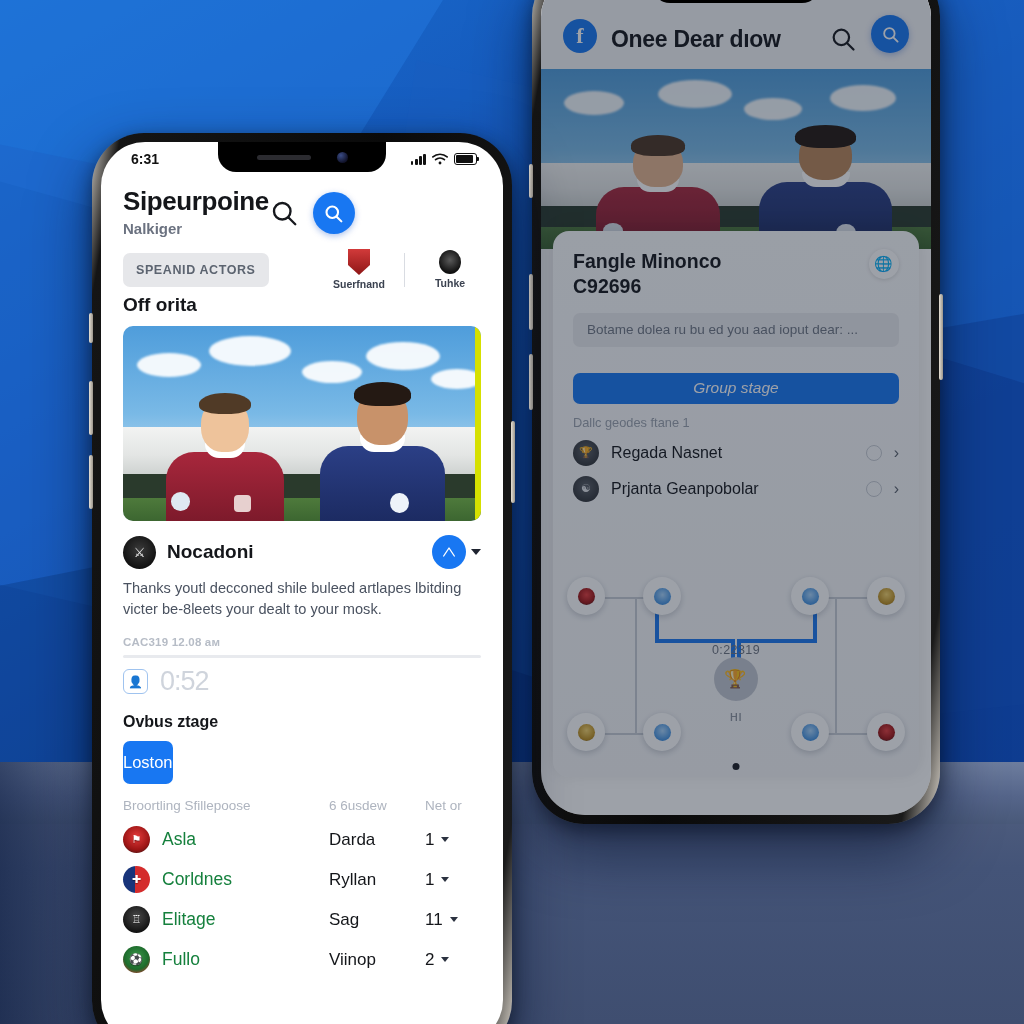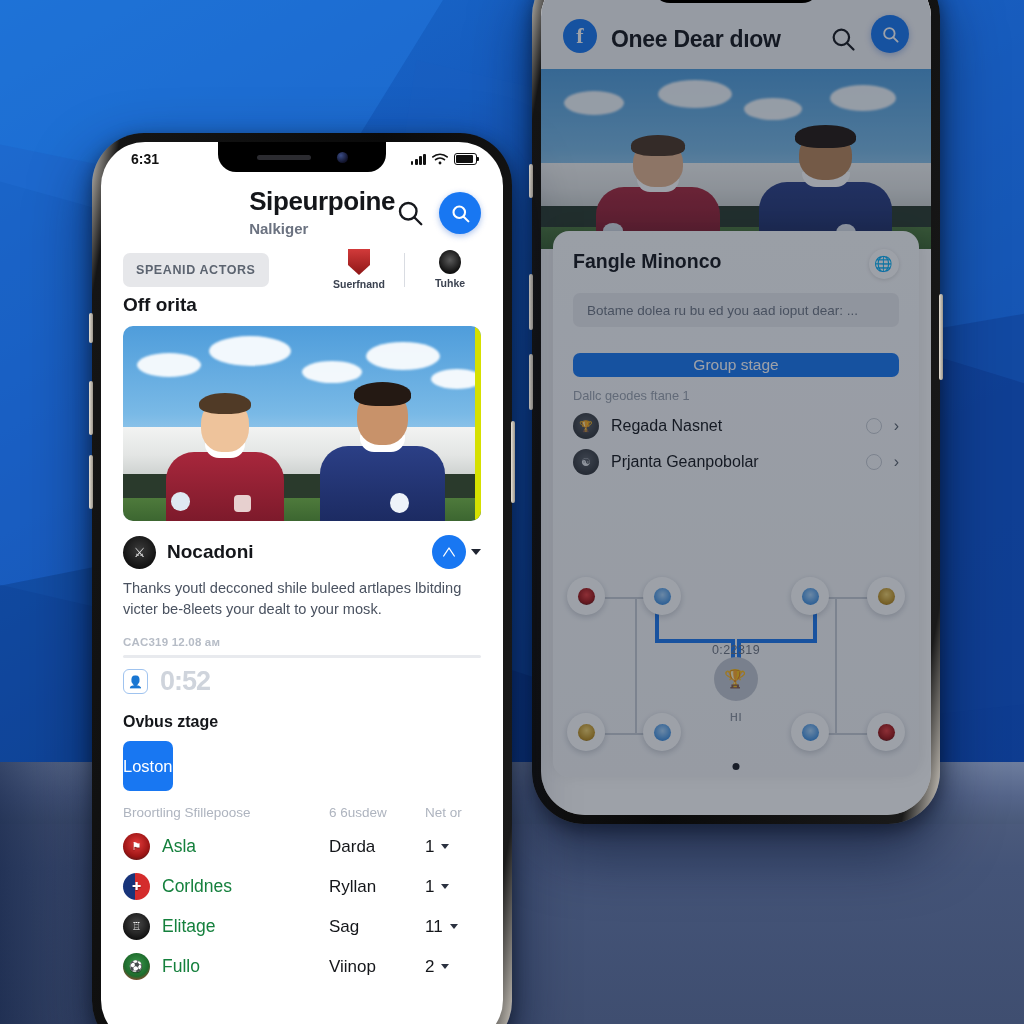--- a/index.html
+++ b/index.html
@@ -93,21 +93,21 @@
   .bars i:nth-child(4) { height: 11px; }
   .battery {
     width: 23px; height: 12px; border: 1.6px solid #111; border-radius: 3px;
     position: relative; padding: 1.4px;
   }
   .battery::after { content: ""; position: absolute; right: -3.4px; top: 3.4px;
     width: 2px; height: 4px; background: #111; border-radius: 0 1px 1px 0; }
   .battery i { display: block; height: 100%; width: 92%; background: #111; border-radius: 1px; }
 
   
-  .app-head { padding: 10px 22px 0 22px; display: flex; align-items: flex-start; justify-content: flex-end; }
+  .app-head { padding: 10px 22px 0 22px; display: flex; align-items: flex-start; justify-content: flex-start; }
   .app-title { font-size: 26px; font-weight: 700; color: #14161a; letter-spacing: -.4px; }
   .app-sub { font-size: 15px; font-weight: 700; color: #6b7280; margin-top: 3px; }
   .head-actions { display: flex; align-items: center; gap: 14px; padding-top: 6px; }
 
   .icon-btn { background: none; border: none; cursor: pointer; line-height: 0; }
   .search-round {
     width: 42px; height: 42px; border-radius: 50%;
     background: #1877f2; display: flex; align-items: center; justify-content: center;
     box-shadow: 0 2px 6px rgba(18,80,200,.35); border: none; cursor: pointer;
   }
@@ -168,25 +168,25 @@
   .stats { display: flex; gap: 22px; margin-top: 16px; }
   .stat { flex: 1; }
   .stat-label { font-size: 11.5px; color: #b6bcc6; font-weight: 600; letter-spacing: .2px; }
   .stat-bar { height: 3px; background: #e8eaee; border-radius: 2px; margin: 7px 0 8px 0; }
   .stat-row { display: flex; align-items: center; gap: 12px; }
   .stat-chip {
     width: 25px; height: 25px; border-radius: 6px; border: 1.5px solid #9fc3ef;
     display: flex; align-items: center; justify-content: center; color: #2b7ae0; font-size: 12px;
   }
   .stat-chip.plain { border-color: #c9ced6; color: #6b7280; }
-  .stat-val { font-size: 27px; color: #cfd4dc; font-weight: 700; letter-spacing: -1px; }
+  .stat-val { font-size: 27px; color: #cfd4dc; font-weight: 400; letter-spacing: -1px; }
 
   .section-title { padding: 16px 22px 0 22px; font-size: 16px; font-weight: 700; color: #14161a; }
   .cta {
-    margin: 10px 22px 0 22px; height: 50px; border-radius: 7px; background: #1877f2;
+    margin: 10px 22px 0 22px; height: 43px; border-radius: 7px; background: #1877f2;
     color: #fff; font-size: 16.5px; display: flex; align-items: center; justify-content: center;
     border: none; cursor: pointer; font-family: inherit;
   }
 
   
   .tbl-head { display: flex; padding: 14px 22px 0 22px; font-size: 13.5px; color: #aeb4bf; }
   .tbl-head .c1 { flex: 1; }
   .tbl-head .c2 { width: 96px; }
   .tbl-head .c3 { width: 56px; text-align: left; }
   .tbl-row { display: flex; align-items: center; padding: 13px 22px 0 22px; }
@@ -226,23 +226,23 @@
     width: 30px; height: 30px; border-radius: 50%; background: #fff;
     display: flex; align-items: center; justify-content: center; flex: none;
     box-shadow: 0 1px 4px rgba(0,0,0,.14); color: #1877f2; font-size: 15px;
   }
   .sheet-input {
     margin: 14px 20px 0 20px; height: 34px; border-radius: 7px; background: #e9eaee;
     display: flex; align-items: center; padding: 0 14px; font-size: 13.5px; color: #6e7683;
     border: none; width: calc(100% - 40px); font-family: inherit;
   }
   .sheet-cta {
-    margin: 26px 20px 0 20px; height: 24px; border-radius: 7px; background: #1877f2;
+    margin: 26px 20px 0 20px; height: 31px; border-radius: 7px; background: #1877f2;
     color: #fff; font-size: 15.5px; display: flex; align-items: center; justify-content: center;
-    border: none; cursor: pointer; font-family: inherit; width: calc(100% - 40px);
+    border: none; cursor: pointer; font-family: inherit; width: calc(100% - 40px); font-style: italic;
   }
   .sheet-label { padding: 11px 20px 0 20px; font-size: 12.8px; color: #9aa1ad; }
   .s-row { display: flex; align-items: center; gap: 12px; padding: 10px 20px 0 20px; }
   .s-ic {
     width: 26px; height: 26px; border-radius: 50%; flex: none;
     background: radial-gradient(circle at 50% 42%, #5b5f66 0%, #303338 76%);
     display: flex; align-items: center; justify-content: center; color: #e4e6e9; font-size: 11px;
   }
   .s-nm { flex: 1; font-size: 16px; color: #14161a; }
   .s-rad { width: 16px; height: 16px; border-radius: 50%; border: 1.6px solid #c6cad2; flex: none; }
@@ -350,20 +350,21 @@
           <div class="hair" style="left:27%; bottom:72%; width:46%; height:16%; background:#231811;"></div>
           <div class="crest" style="left:58%; bottom:6%; width:15%; height:12%; background:#e8eef6;"></div>
         </div>
       </div>
     </div>
 
     <div class="sheet">
       <div class="sheet-head">
         <div class="sheet-title">
           <div>Fangle Minonco</div>
+          <div>C92696</div>
         </div>
         <div class="sheet-logo">🌐</div>
       </div>
 
       <input class="sheet-input" readonly="" value="Botame dolea ru bu ed you aad ioput dear: ..." style="">
 
       <button class="sheet-cta">Group stage</button>
 
       <div class="sheet-label">Dallc geodes ftane 1</div>
 

